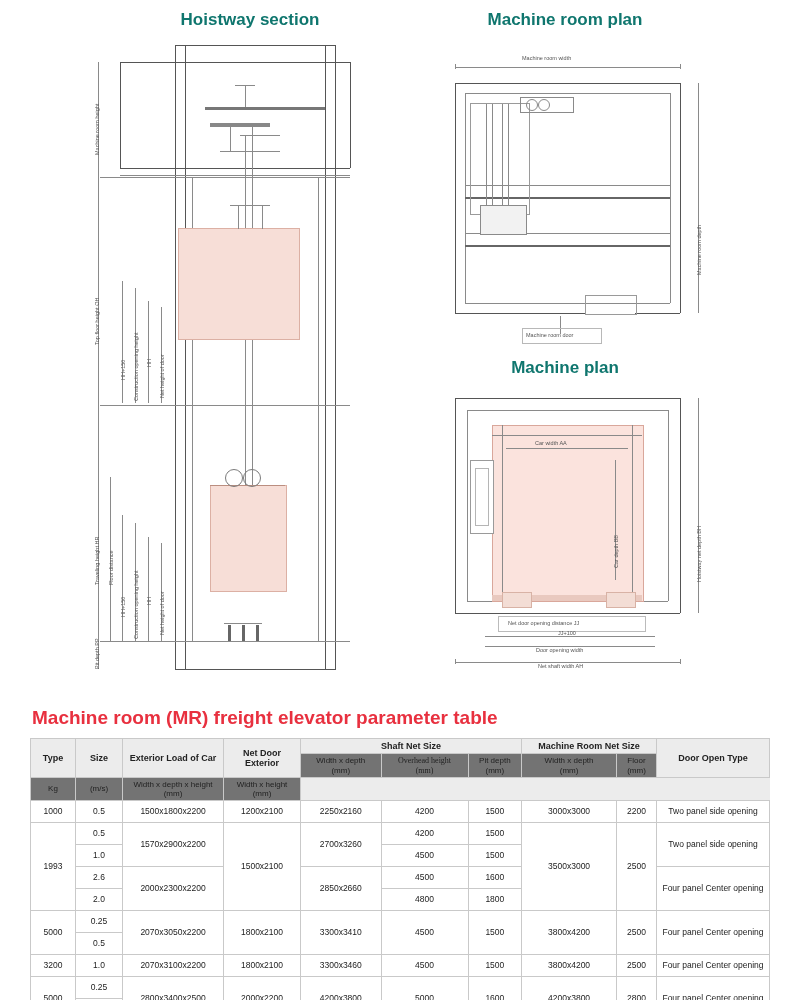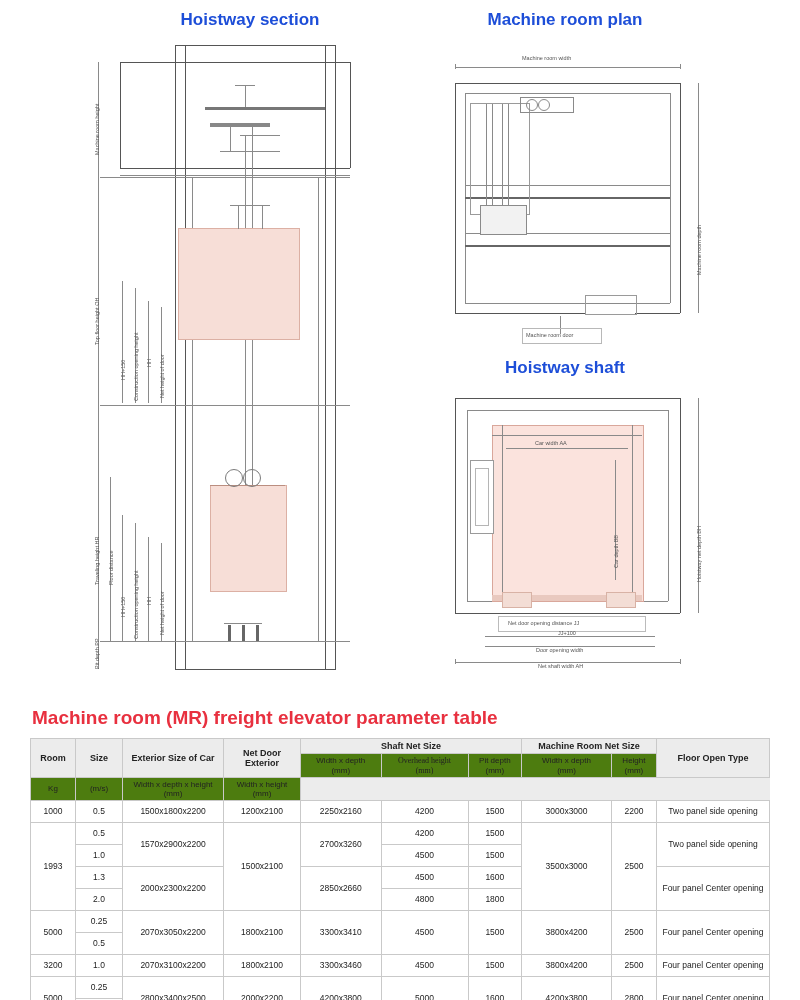--- a/index.html
+++ b/index.html
@@ -5,21 +5,21 @@
   html,body{margin:0;padding:0;}
   body{
     width:800px;height:1000px;
     background:#ffffff;
     font-family:"Liberation Sans", sans-serif;
     color:#222;
     position:relative;
     overflow:hidden;
   }
   .title{
-    color:#1d4ed8;
+    color:#0f766e;
     font-size:17px;
     font-weight:600;
     text-align:center;
     position:absolute;
   }
   #t-hoistway-section{left:140px;top:10px;width:220px;}
   #t-machine-room-plan{left:455px;top:10px;width:220px;}
   #t-hoistway-plan{left:455px;top:358px;width:220px;}
 
   
@@ -54,30 +54,30 @@
     line-height:1.15;
   }
   thead th{
     background:#ececec;
     font-weight:700;
     font-size:9px;
   }
   thead tr.units th{
     font-weight:400;
     font-size:8px;
-    background:#4d7c0f;
+    background:#737373;
   }
   tbody td{background:#ffffff;height:17px;}
 </style>
 </head>
 <body>
 
 <div class="title" id="t-hoistway-section">Hoistway section</div>
 <div class="title" id="t-machine-room-plan">Machine room plan</div>
-<div class="title" id="t-hoistway-plan">Hoistway shaft</div>
+<div class="title" id="t-hoistway-plan">Machine plan</div>
 
 <div class="dwg" id="hoistway-section" style="left:80px;top:45px;width:300px;height:640px;">
 
   <div class="ln v thick" style="left:95px;top:0px;height:625px;"></div>
   <div class="ln v thick" style="left:105px;top:0px;height:625px;"></div>
   <div class="ln v thick" style="left:245px;top:0px;height:625px;"></div>
   <div class="ln v thick" style="left:255px;top:0px;height:625px;"></div>
   <div class="ln h thick" style="left:95px;top:0px;width:161px;"></div>
   <div class="ln h thick" style="left:95px;top:624px;width:161px;"></div>
 
@@ -240,38 +240,38 @@
   <div class="tick" style="left:25px;top:269px;"></div>
   <div class="tick" style="left:250px;top:269px;"></div>
   <div class="dim" style="left:108px;top:273px;">Net shaft width AH</div>
 </div>
 
 <div id="param-title">Machine room (MR) freight elevator parameter table</div>
 
 <table>
   <thead>
     <tr>
-      <th rowspan="2" style="width:42px;">Room</th>
+      <th rowspan="2" style="width:42px;">Type</th>
       <th rowspan="2" style="width:44px;">Size</th>
-      <th rowspan="2" style="width:98px;">Exterior Size of Car</th>
+      <th rowspan="2" style="width:98px;">Exterior Load of Car</th>
       <th rowspan="2" style="width:74px;">Net Door Exterior</th>
       <th colspan="3" style="width:212px;">Shaft Net Size</th>
       <th colspan="2" style="width:128px;">Machine Room Net Size</th>
-      <th rowspan="2" style="width:110px;">Floor Open Type</th>
+      <th rowspan="2" style="width:110px;">Door Open Type</th>
     </tr>
     <tr class="units">
       <th style="white-space:pre-line;">Width x depth
 (mm)</th>
       <th style="white-space:pre-line;font-family:Liberation Serif, serif;">Overhead height
 (mm)</th>
       <th style="white-space:pre-line;">Pit depth
 (mm)</th>
       <th style="white-space:pre-line;">Width x depth
 (mm)</th>
-      <th style="white-space:pre-line;">Height
+      <th style="white-space:pre-line;">Floor
 (mm)</th>
     </tr>
     <tr class="units">
       <th>Kg</th>
       <th>(m/s)</th>
       <th style="white-space:pre-line;">Width x depth x height
 (mm)</th>
       <th style="white-space:pre-line;">Width x height
 (mm)</th>
       <th colspan="5" style="border:none;background:#ececec;"></th>
@@ -302,21 +302,21 @@
         <td rowspan="4">3500x3000</td>
         <td rowspan="4">2500</td>
         <td rowspan="2">Two panel side opening</td>
       </tr>
       <tr>
         <td>1.0</td>
         <td>4500</td>
         <td>1500</td>
       </tr>
       <tr>
-        <td>1.3</td>
+        <td>2.6</td>
         <td rowspan="2">2000x2300x2200</td>
         <td rowspan="2">2850x2660</td>
         <td>4500</td>
         <td>1600</td>
         <td rowspan="2">Four panel Center opening</td>
       </tr>
       <tr>
         <td>2.0</td>
         <td>4800</td>
         <td>1800</td>

